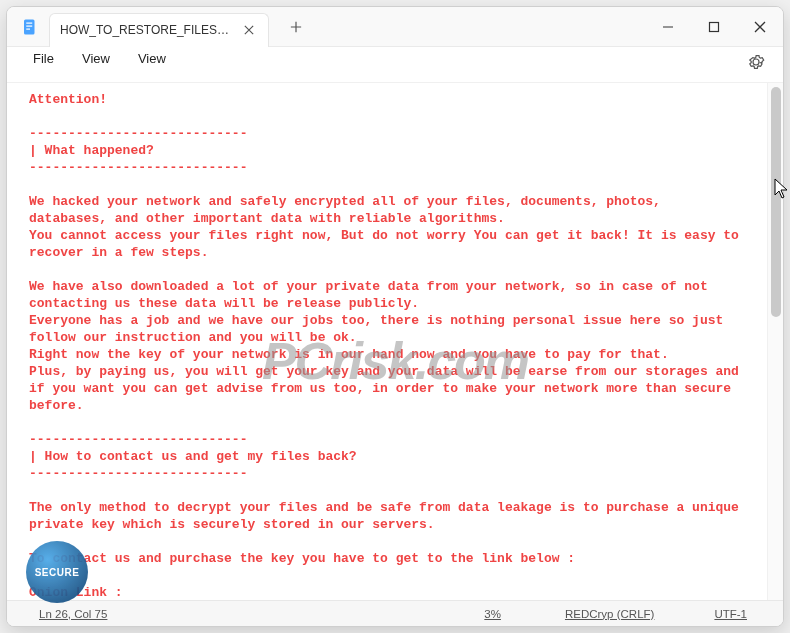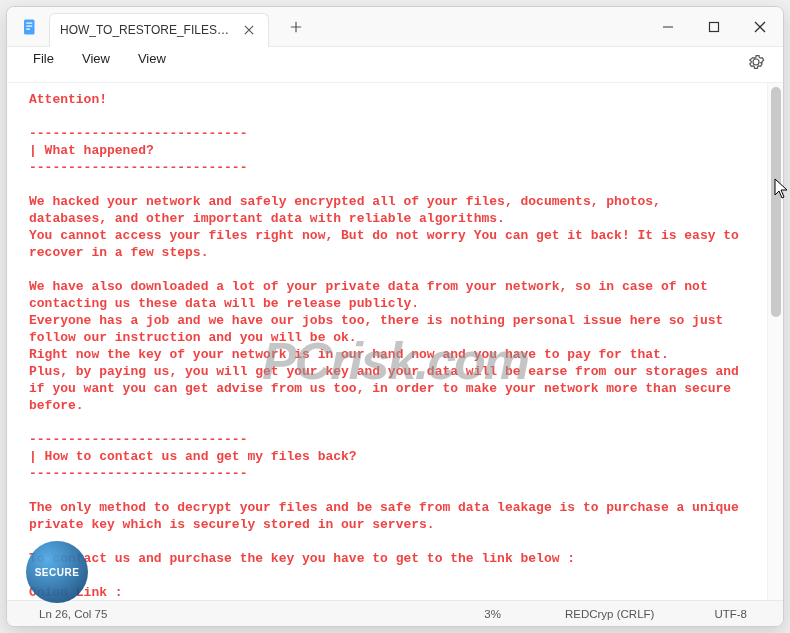--- a/index.html
+++ b/index.html
@@ -131,21 +131,21 @@
   .statusbar {
     height: 26px;
     display: flex;
     align-items: center;
     background: #f7f7f7;
     border-top: 1px solid #e8e8e8;
     font-size: 11.5px;
     color: #555;
     padding: 0 8px;
   }
-  .status-cell { padding: 0 26px 0 8px; }
+  .status-cell { padding: 0 26px 0 8px; text-decoration: underline; }
   .status-cell.first { margin-left: 16px; }
   .status-cell.zoom   { margin-left: auto; padding: 0 32px; }
   .status-cell.enc1   { padding: 0 32px; }
   .status-cell.enc2   { padding: 0 28px; }
 
   
   .watermark {
     position: absolute;
     left: 50%; top: 57%;
     transform: translate(-50%, -50%);
@@ -269,21 +269,21 @@
     Y33zo6hifw4usofzdnz74fm2zmhd3zsknog5jboqdgblcbwrmpcqzzbid.onion/99c0d8f3e55abe9594b665/v8Gyu    2n/login</div>
     <div class="scrollbar-v">
       <div class="scroll-thumb"></div>
     </div>
   </div>
 
   <div class="statusbar">
     <div class="status-cell first">Ln 26, Col 75</div>
     <div class="status-cell zoom">3%</div>
     <div class="status-cell enc1">REDCryp (CRLF)</div>
-    <div class="status-cell enc2">UTF-8</div>
+    <div class="status-cell enc2">UTF-1</div>
   </div>
 </div>
 
 <div class="watermark">
   <span class="pc">PC</span><span>risk.com</span>
 </div>
 <div class="wm-badge">
   <span>SECURE</span>
 </div>
 

